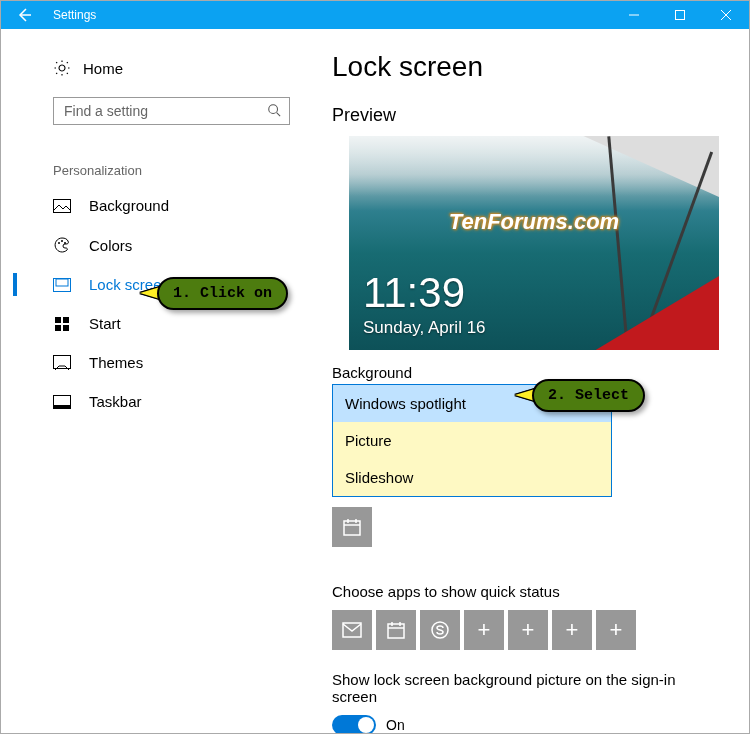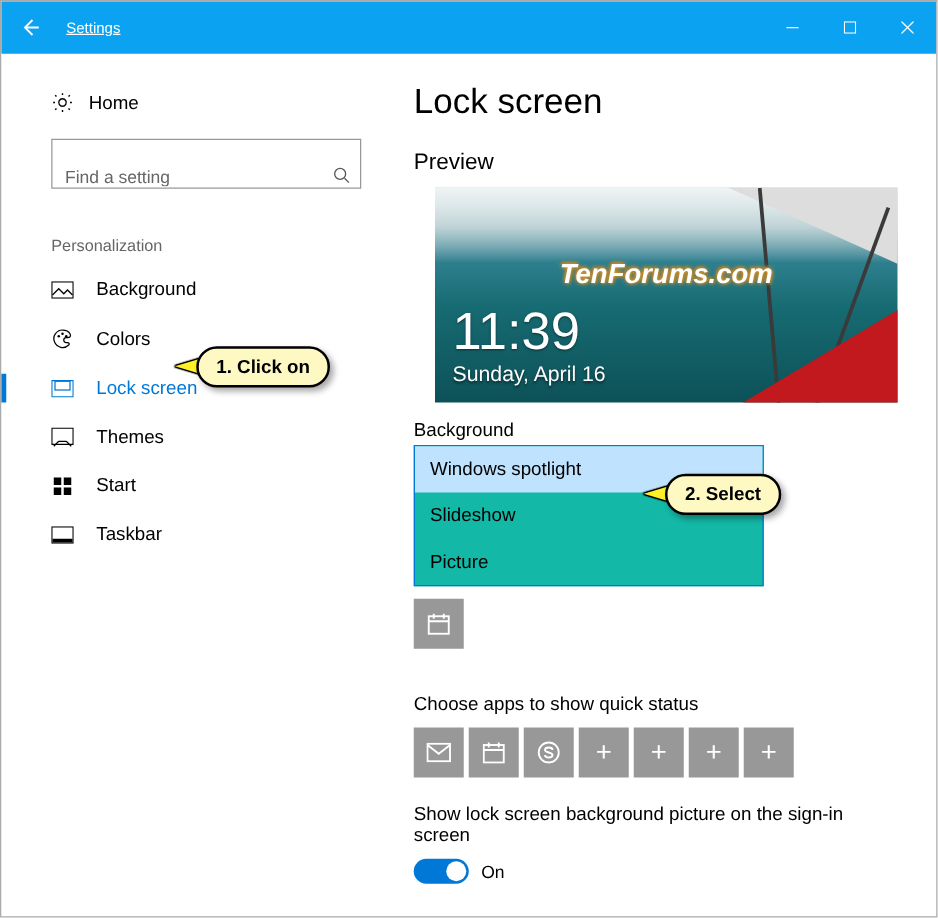--- a/index.html
+++ b/index.html
@@ -9,27 +9,26 @@
     font-size: 14px;
     color: #000;
     background: #fff;
     width: 750px;
     height: 734px;
     overflow: hidden;
     border: 1px solid #aaa;
     position: relative;
   }
   .titlebar {
-    height: 42px;
+    height: 28px;
     background: #0ba2f2;
     color: #fff;
     display: flex;
     align-items: center;
     position: relative;
-    text-decoration: underline;
   }
   .titlebar .back {
     width: 46px; height: 100%;
     display:flex; align-items:center; justify-content:center;
     cursor: pointer;
   }
   .titlebar .title {
     font-size: 12px;
     padding-left: 6px;
   }
@@ -37,42 +36,43 @@
     position:absolute; right:0; top:0;
     display:flex; height:100%;
   }
   .titlebar .winbtns > div {
     width:46px; display:flex; align-items:center; justify-content:center;
     cursor:pointer; font-size:12px;
   }
   .content {
     display:flex;
     height: calc(734px - 30px);
+    padding-left: 12px;
   }
   .sidebar {
     width: 310px;
     padding: 22px 0 0 0;
     position: relative;
   }
   .home-row {
     display:flex; align-items:center;
     padding: 8px 16px 8px 40px;
     font-size: 15px;
     cursor:pointer;
   }
   .home-row .gear {
     margin-right: 12px;
     display:flex;
   }
   .searchbox {
     margin: 12px 22px 0 40px;
-    height: 40px;
+    height: 28px;
     border: 1px solid #999;
     display:flex;
-    align-items:flex-end;
+    align-items:center;
     padding: 0 8px;
     color:#666;
   }
   .searchbox input {
     border:none; outline:none; flex:1;
     font-size:14px; font-family:inherit;
     color:#000; background:transparent;
   }
   .searchbox input::placeholder { color:#666; }
   .searchbox .sicon { color:#555; font-size:14px; }
@@ -103,21 +103,21 @@
     font-weight:300;
     font-size: 28px;
     margin: 0 0 22px 0;
   }
   .section-label {
     font-size: 18px;
     margin: 4px 0 10px 0;
   }
   .preview {
     width: 370px;
-    height: 172px;
+    height: 214px;
     background: linear-gradient(to bottom, #cbd9dc 0%, #a0bec4 18%, #2e7f8e 35%, #176b72 55%, #0d5158 100%);
     position: relative;
     overflow:hidden;
     margin-left:17px;
   }
   .preview .clouds {
     position:absolute; top:0; left:0; right:0; height:60px;
     background: linear-gradient(to bottom, rgba(255,255,255,0.7), rgba(255,255,255,0));
   }
   .preview .wing-strut { position:absolute; right:40px; top:10px; width:3px; height:200px; background:#3a3a3a; transform:rotate(20deg); }
@@ -147,21 +147,21 @@
     color:#fff;
     text-shadow: 0 1px 2px rgba(0,0,0,0.5);
   }
   .preview .clock .time { font-size:42px; font-weight:400; line-height:1; }
   .preview .clock .date { font-size:17px; margin-top:4px; }
   .bg-label { margin-top:14px; font-size:15px; }
   .dropdown-open {
     width: 280px;
     border:1px solid #0078d7;
     margin-top:3px;
-    background:#14b8a6;
+    background:#fef9c3;
   }
   .dropdown-open .opt {
     padding: 10px 12px;
     font-size:15px;
     cursor:pointer;
   }
   .dropdown-open .opt.sel { background:#bfe2ff; }
   .calendar-btn {
     width:40px; height:40px;
     background:#989898;
@@ -184,29 +184,29 @@
     width:44px; height:20px; border-radius:10px;
     background:#0078d7; position:relative; cursor:pointer;
   }
   .toggle::after {
     content:""; position:absolute; right:2px; top:2px;
     width:16px; height:16px; background:#fff; border-radius:50%;
   }
   
   .callout {
     position:absolute;
-    background:#fef9c3;
+    background:#4d7c0f;
     border:2px solid #000;
     border-radius:18px;
     padding: 6px 14px;
     font-weight:bold;
     font-size:15px;
     box-shadow: 3px 3px 5px rgba(0,0,0,0.35);
     z-index:20;
-    font-family: Liberation Sans, sans-serif;
+    font-family: Liberation Mono, monospace;
     white-space:nowrap;
   }
   .callout-tail {
     position:absolute;
     width:0;height:0;
     z-index:19;
   }
   .tail1 {
     left:139px; top:286px;
     border-top:6px solid transparent;
@@ -298,37 +298,37 @@
       <span class="icon">
           <svg width="18" height="14" viewBox="0 0 18 14">
             <rect x="0.5" y="0.5" width="17" height="13" fill="none" stroke="#0078d7"></rect>
             <rect x="3" y="1" width="12" height="7" fill="none" stroke="#0078d7"></rect>
           </svg>
         </span>
       <span>Lock screen</span>
     </div>
     <div class="nav-item">
       <span class="icon">
-          <svg width="18" height="16" viewBox="0 0 18 16">
-            <rect x="0.5" y="0.5" width="17" height="13" fill="none" stroke="#000"></rect>
-            <path d="M2 15 l4-4 M6 11 l6 0 M12 11 l4 4" stroke="#000" fill="none"></path>
-          </svg>
-        </span>
-      <span>Themes</span>
-    </div>
-    <div class="nav-item">
-      <span class="icon">
           <svg width="16" height="16" viewBox="0 0 16 16">
             <rect x="1" y="1" width="6" height="6" fill="#000"></rect>
             <rect x="9" y="1" width="6" height="6" fill="#000"></rect>
             <rect x="1" y="9" width="6" height="6" fill="#000"></rect>
             <rect x="9" y="9" width="6" height="6" fill="#000"></rect>
           </svg>
         </span>
       <span>Start</span>
+    </div>
+    <div class="nav-item">
+      <span class="icon">
+          <svg width="18" height="16" viewBox="0 0 18 16">
+            <rect x="0.5" y="0.5" width="17" height="13" fill="none" stroke="#000"></rect>
+            <path d="M2 15 l4-4 M6 11 l6 0 M12 11 l4 4" stroke="#000" fill="none"></path>
+          </svg>
+        </span>
+      <span>Themes</span>
     </div>
     <div class="nav-item">
       <span class="icon">
           <svg width="18" height="14" viewBox="0 0 18 14">
             <rect x="0.5" y="0.5" width="17" height="13" fill="none" stroke="#000"></rect>
             <rect x="1" y="10" width="16" height="3" fill="#000"></rect>
           </svg>
         </span>
       <span>Taskbar</span>
     </div>
@@ -346,22 +346,22 @@
       <div class="watermark">TenForums.com</div>
       <div class="clock">
         <div class="time">11:39</div>
         <div class="date">Sunday, April 16</div>
       </div>
     </div>
 
     <div class="bg-label">Background</div>
     <div class="dropdown-open">
       <div class="opt sel">Windows spotlight</div>
+      <div class="opt">Picture</div>
       <div class="opt">Slideshow</div>
-      <div class="opt">Picture</div>
     </div>
     <div class="calendar-btn">
       <svg width="20" height="20" viewBox="0 0 20 20">
           <rect x="2" y="4" width="16" height="14" fill="none" stroke="#fff" stroke-width="1.5"></rect>
           <line x1="2" y1="8" x2="18" y2="8" stroke="#fff" stroke-width="1.5"></line>
           <line x1="6" y1="2" x2="6" y2="6" stroke="#fff" stroke-width="1.5"></line>
           <line x1="14" y1="2" x2="14" y2="6" stroke="#fff" stroke-width="1.5"></line>
         </svg>
     </div>
 

